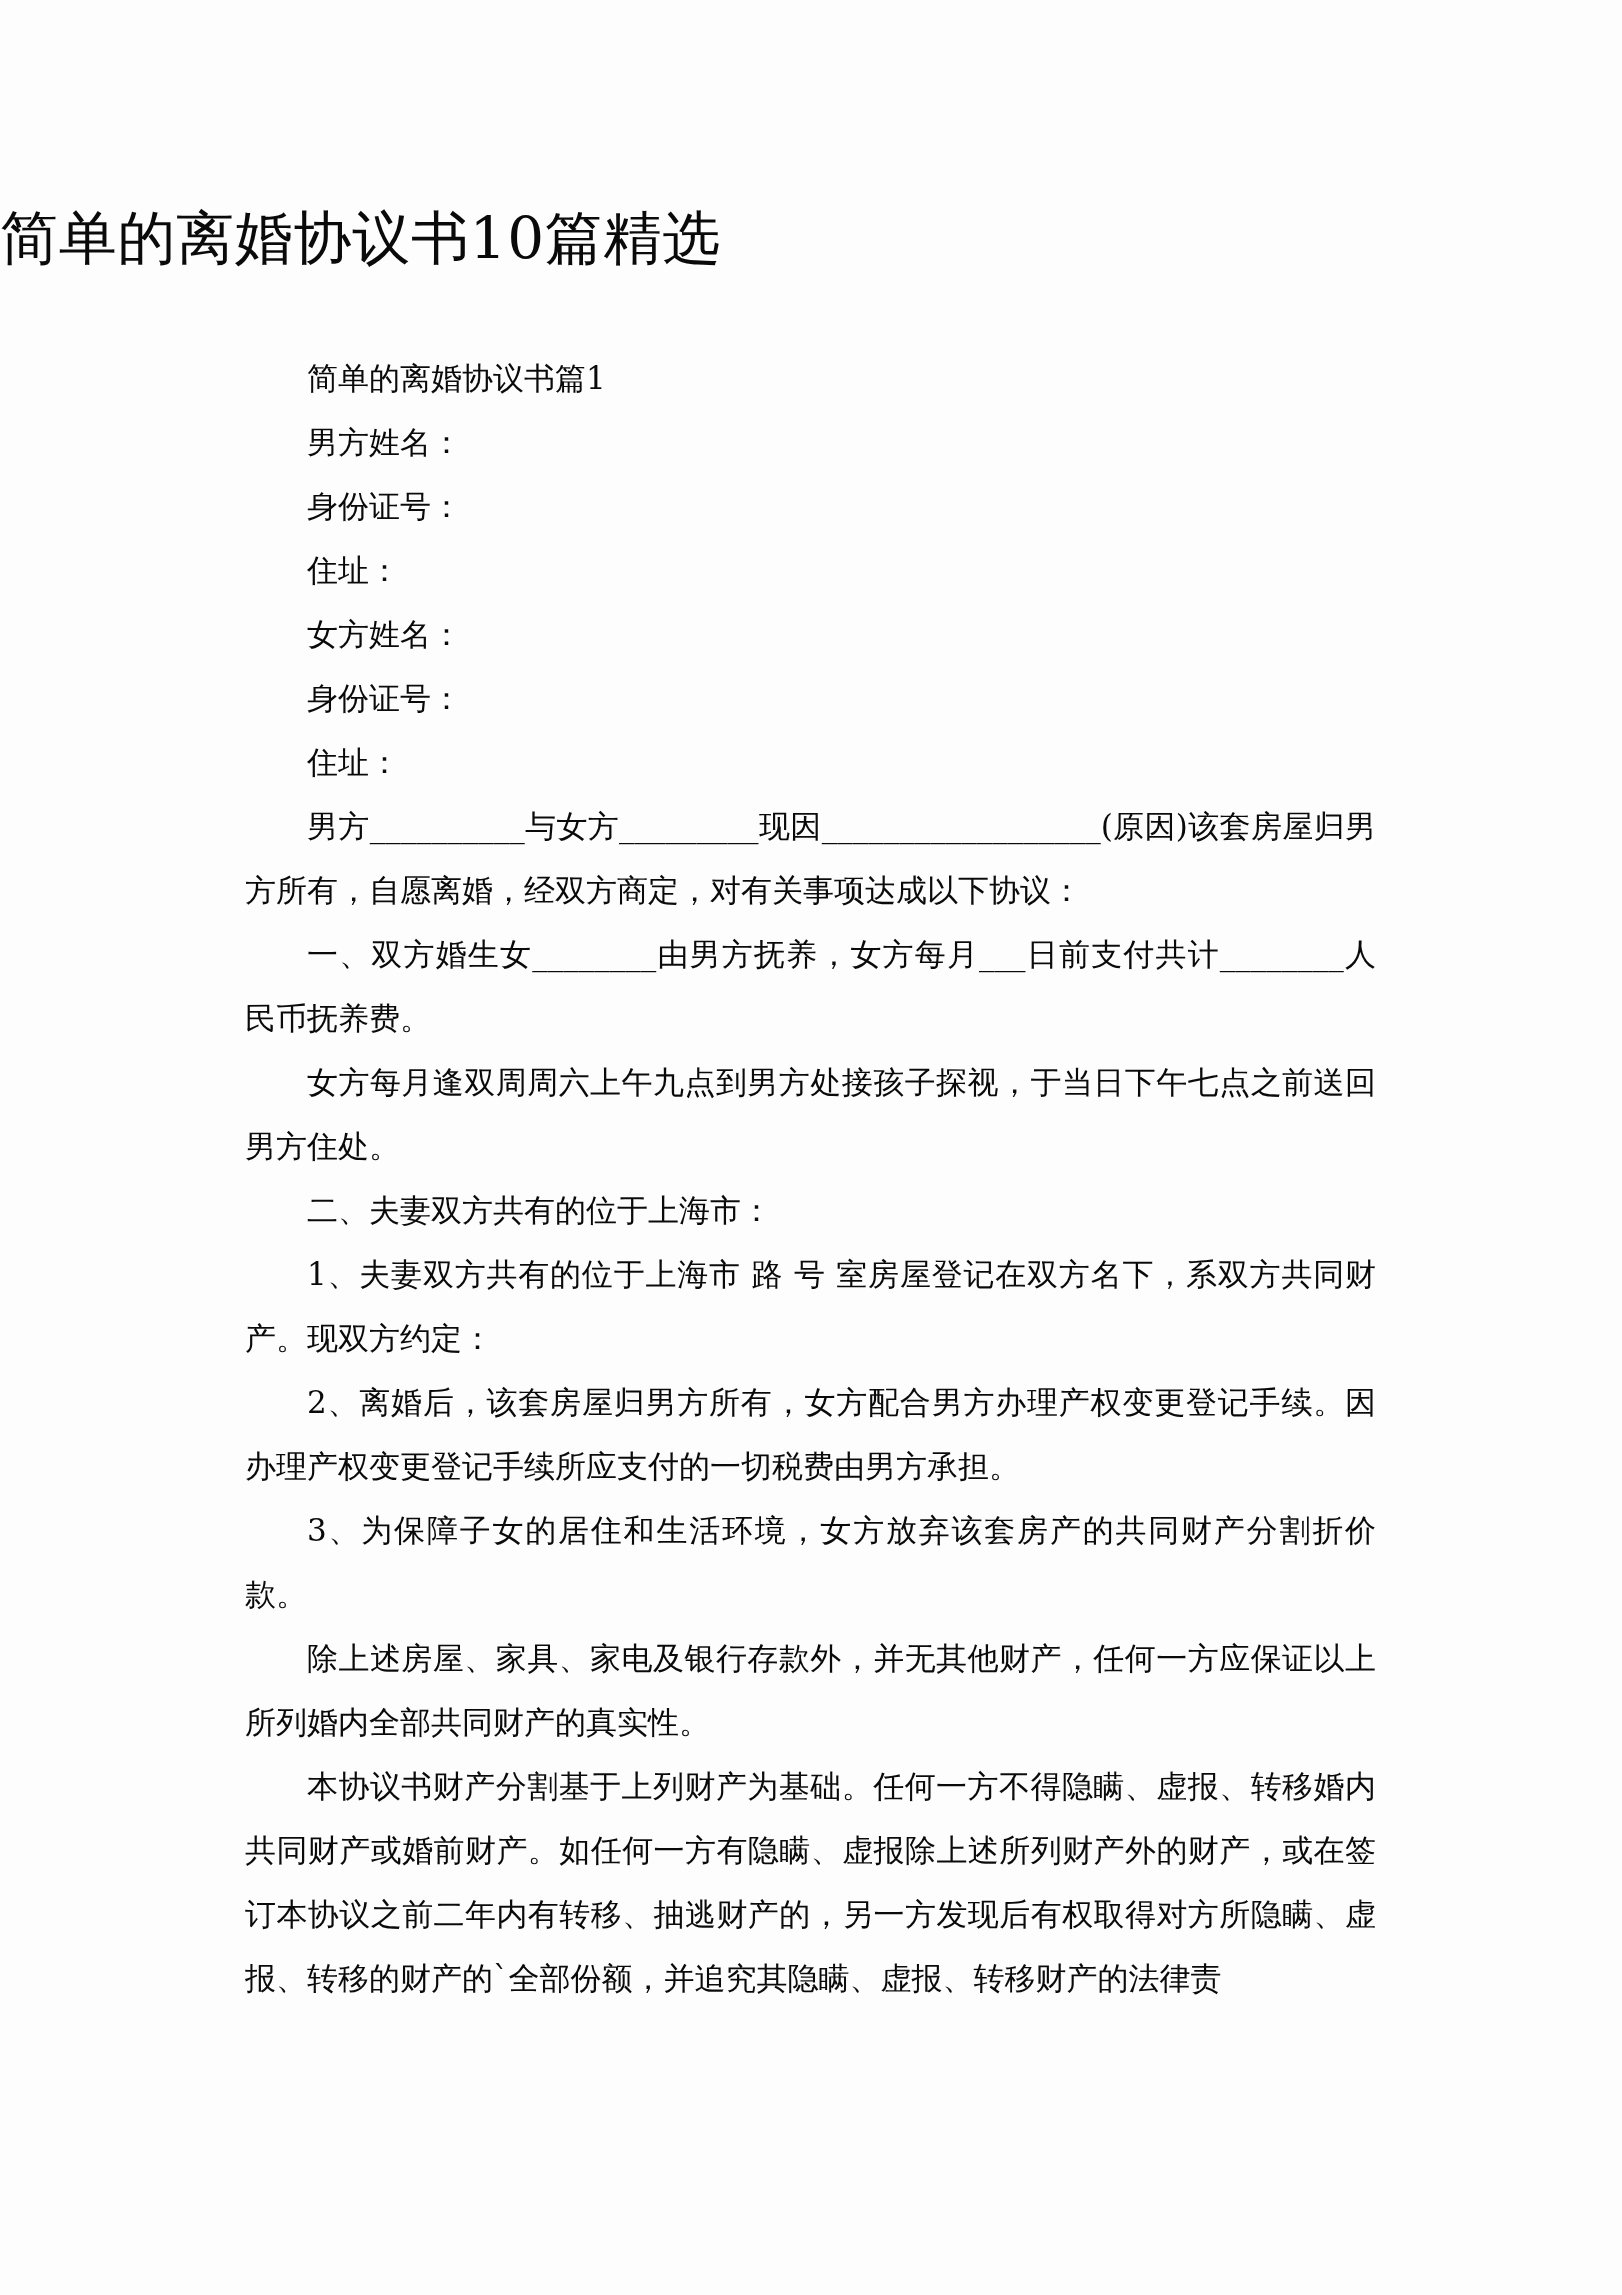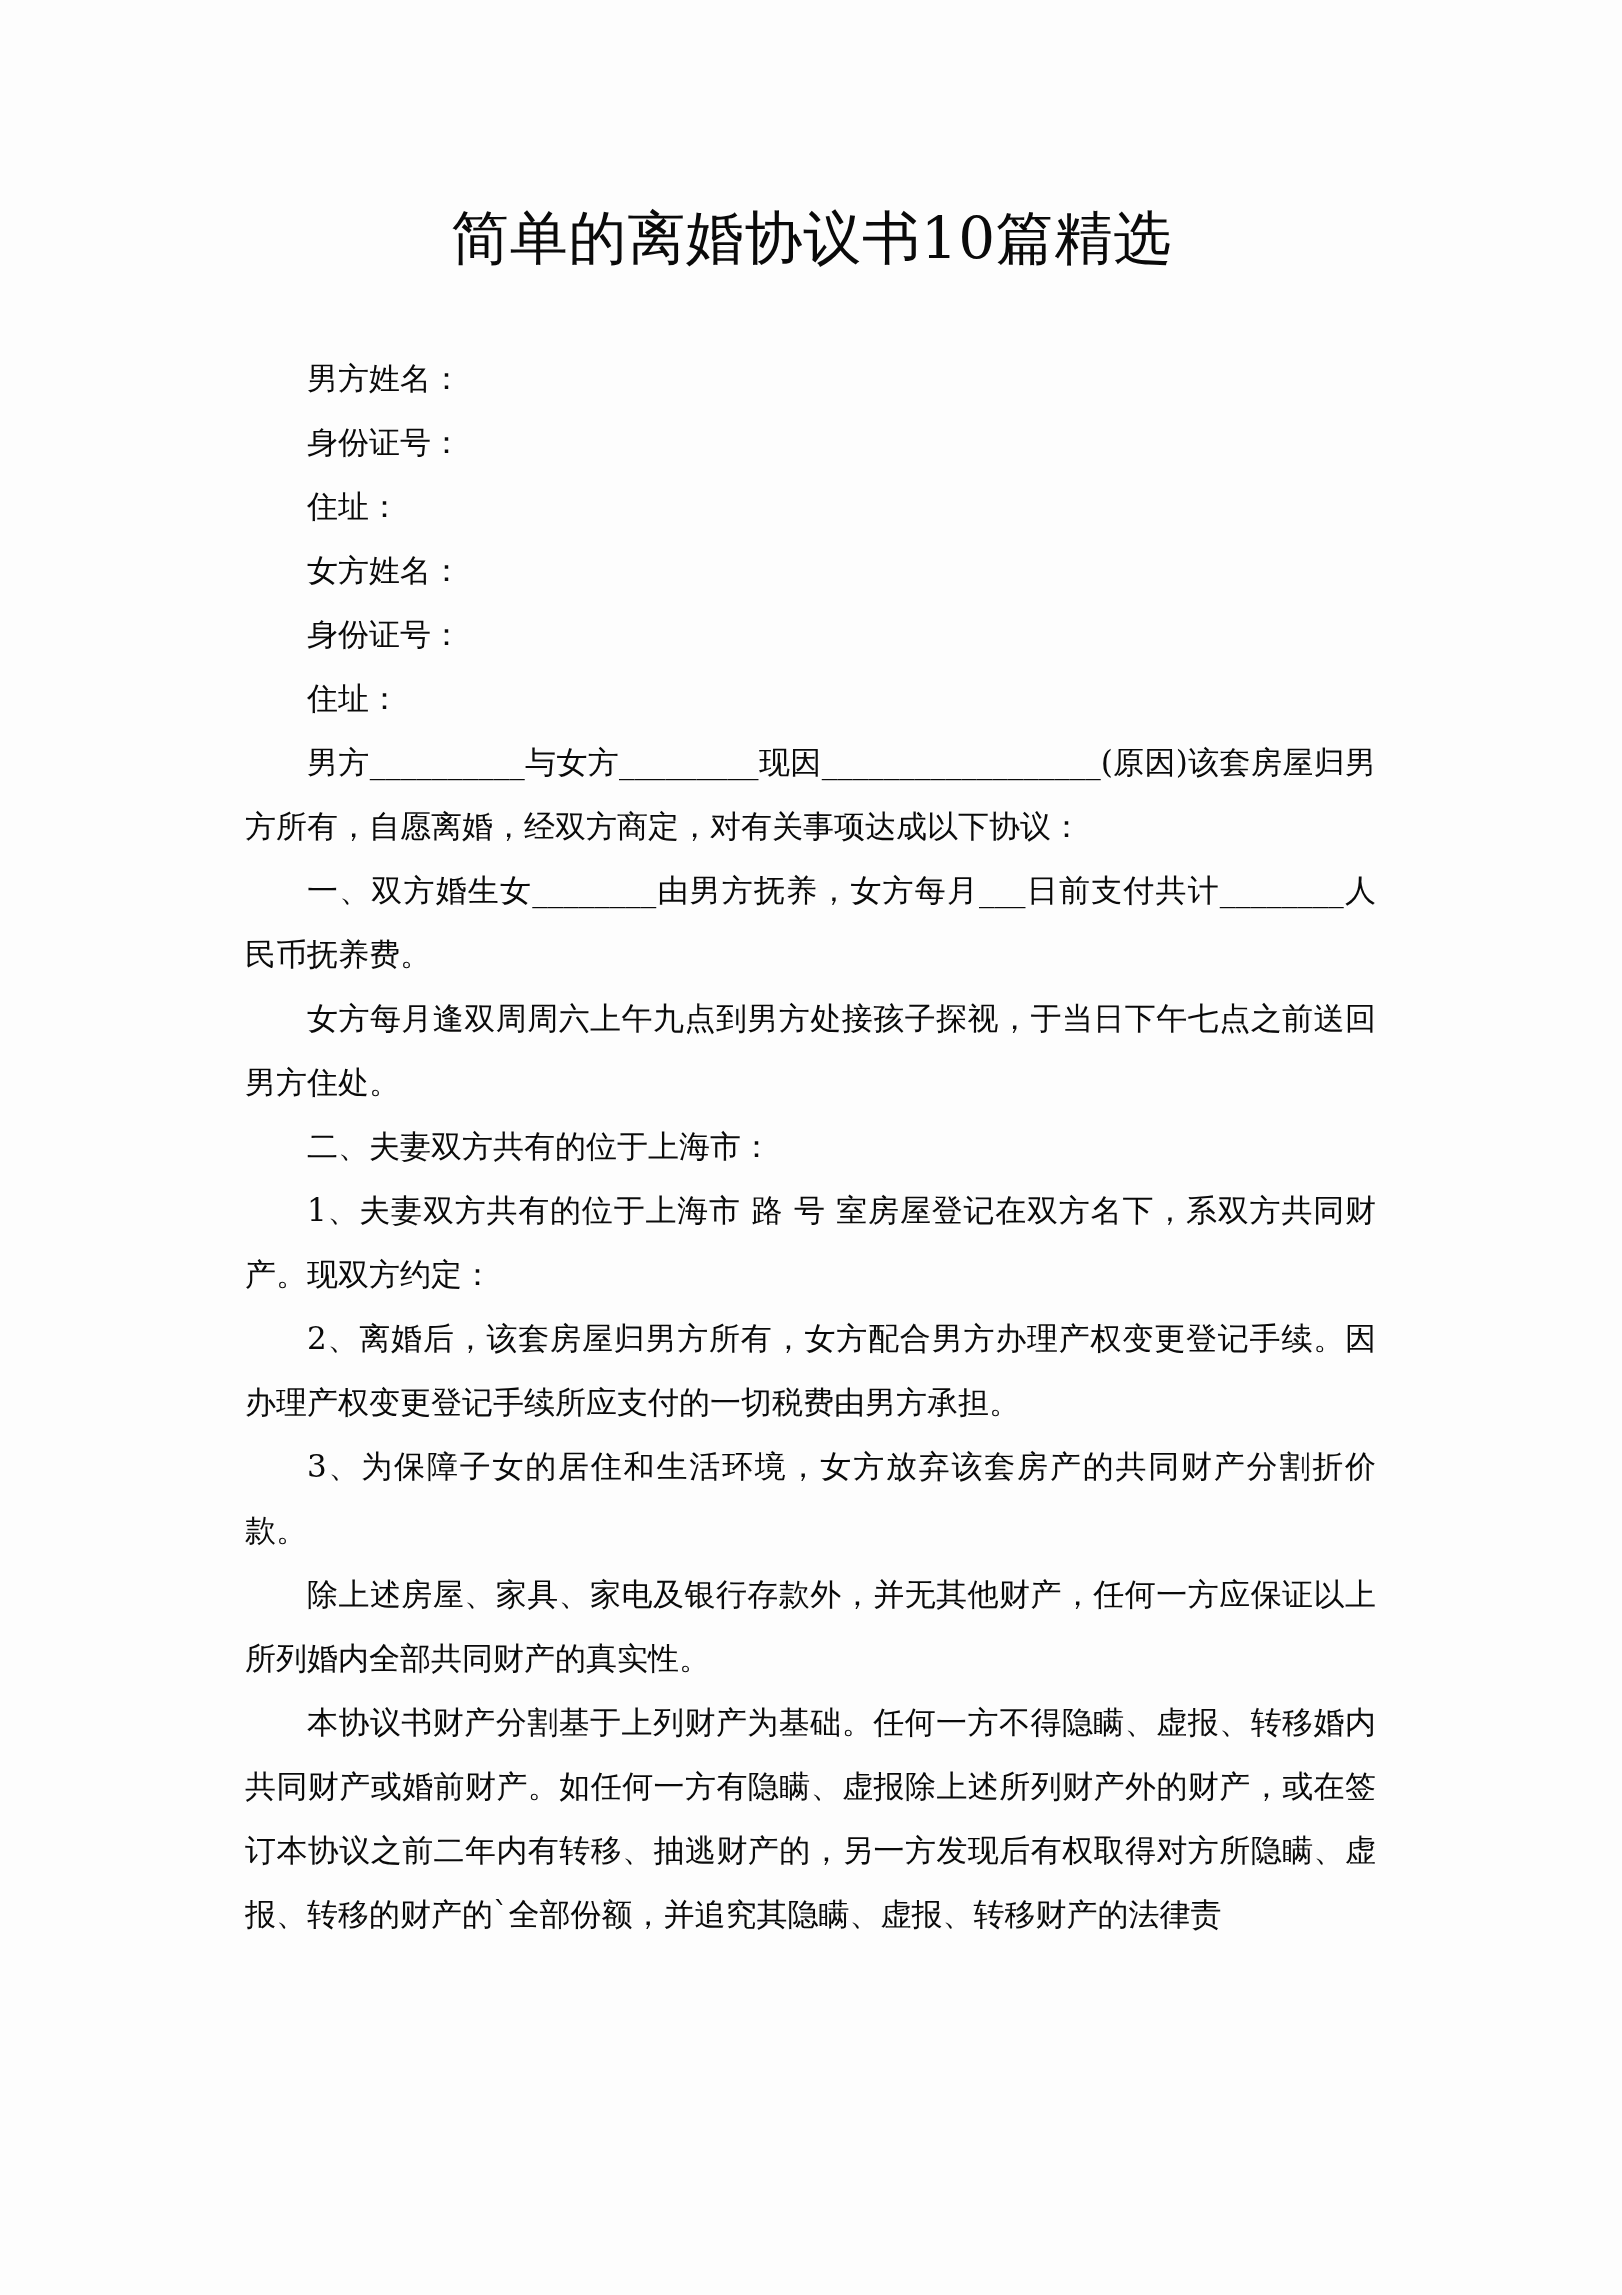--- a/index.html
+++ b/index.html
@@ -19,21 +19,21 @@
       position: absolute;
       left: 0; top: 0;
       width: 1623px;
       height: 2295px;
     }
     .doc-title {
       position: absolute;
       left: 0;
       top: 196px;
       width: 1623px;
-      text-align: center;
+      text-align: left;
       font-size: 58px;
       line-height: 85px;
       letter-spacing: 0.7px;
       font-weight: normal;
       margin: 0;
     }
     .body {
       position: absolute;
       left: 245px;
       top: 346px;
@@ -50,20 +50,21 @@
       word-break: break-all;
     }
   </style>
 </head>
 <body>
 
 <div class="page">
   <h1 class="doc-title">简单的离婚协议书10篇精选</h1>
 
   <div class="body">
+    <p class="para">简单的离婚协议书篇1</p>
 
     <p class="para">男方姓名：</p>
     <p class="para">身份证号：</p>
     <p class="para">住址：</p>
     <p class="para">女方姓名：</p>
     <p class="para">身份证号：</p>
     <p class="para">住址：</p>
 
     <p class="para">男方__________与女方_________现因__________________(原因)该套房屋归男方所有，自愿离婚，经双方商定，对有关事项达成以下协议：</p>
     <p class="para">一、双方婚生女________由男方抚养，女方每月___日前支付共计________人民币抚养费。</p>

